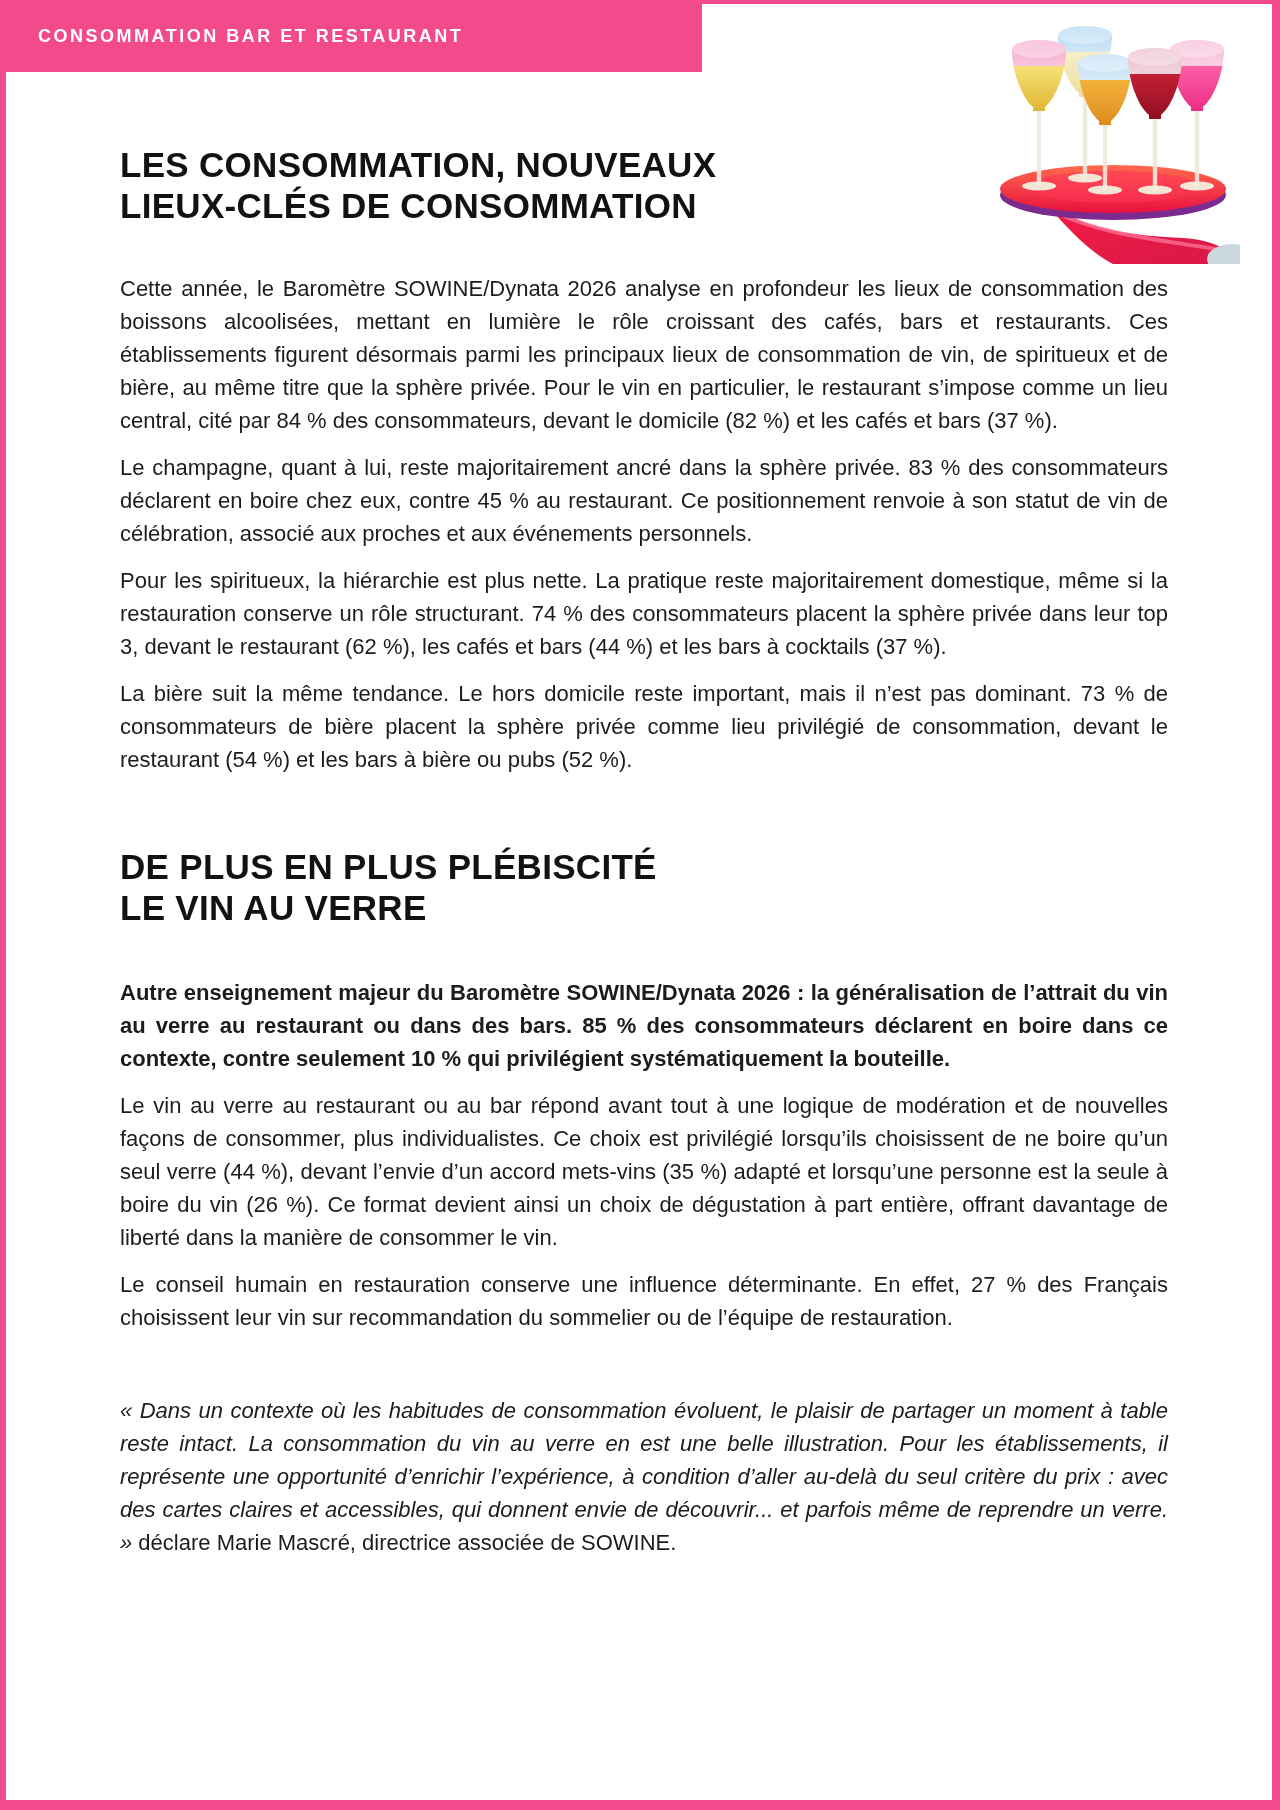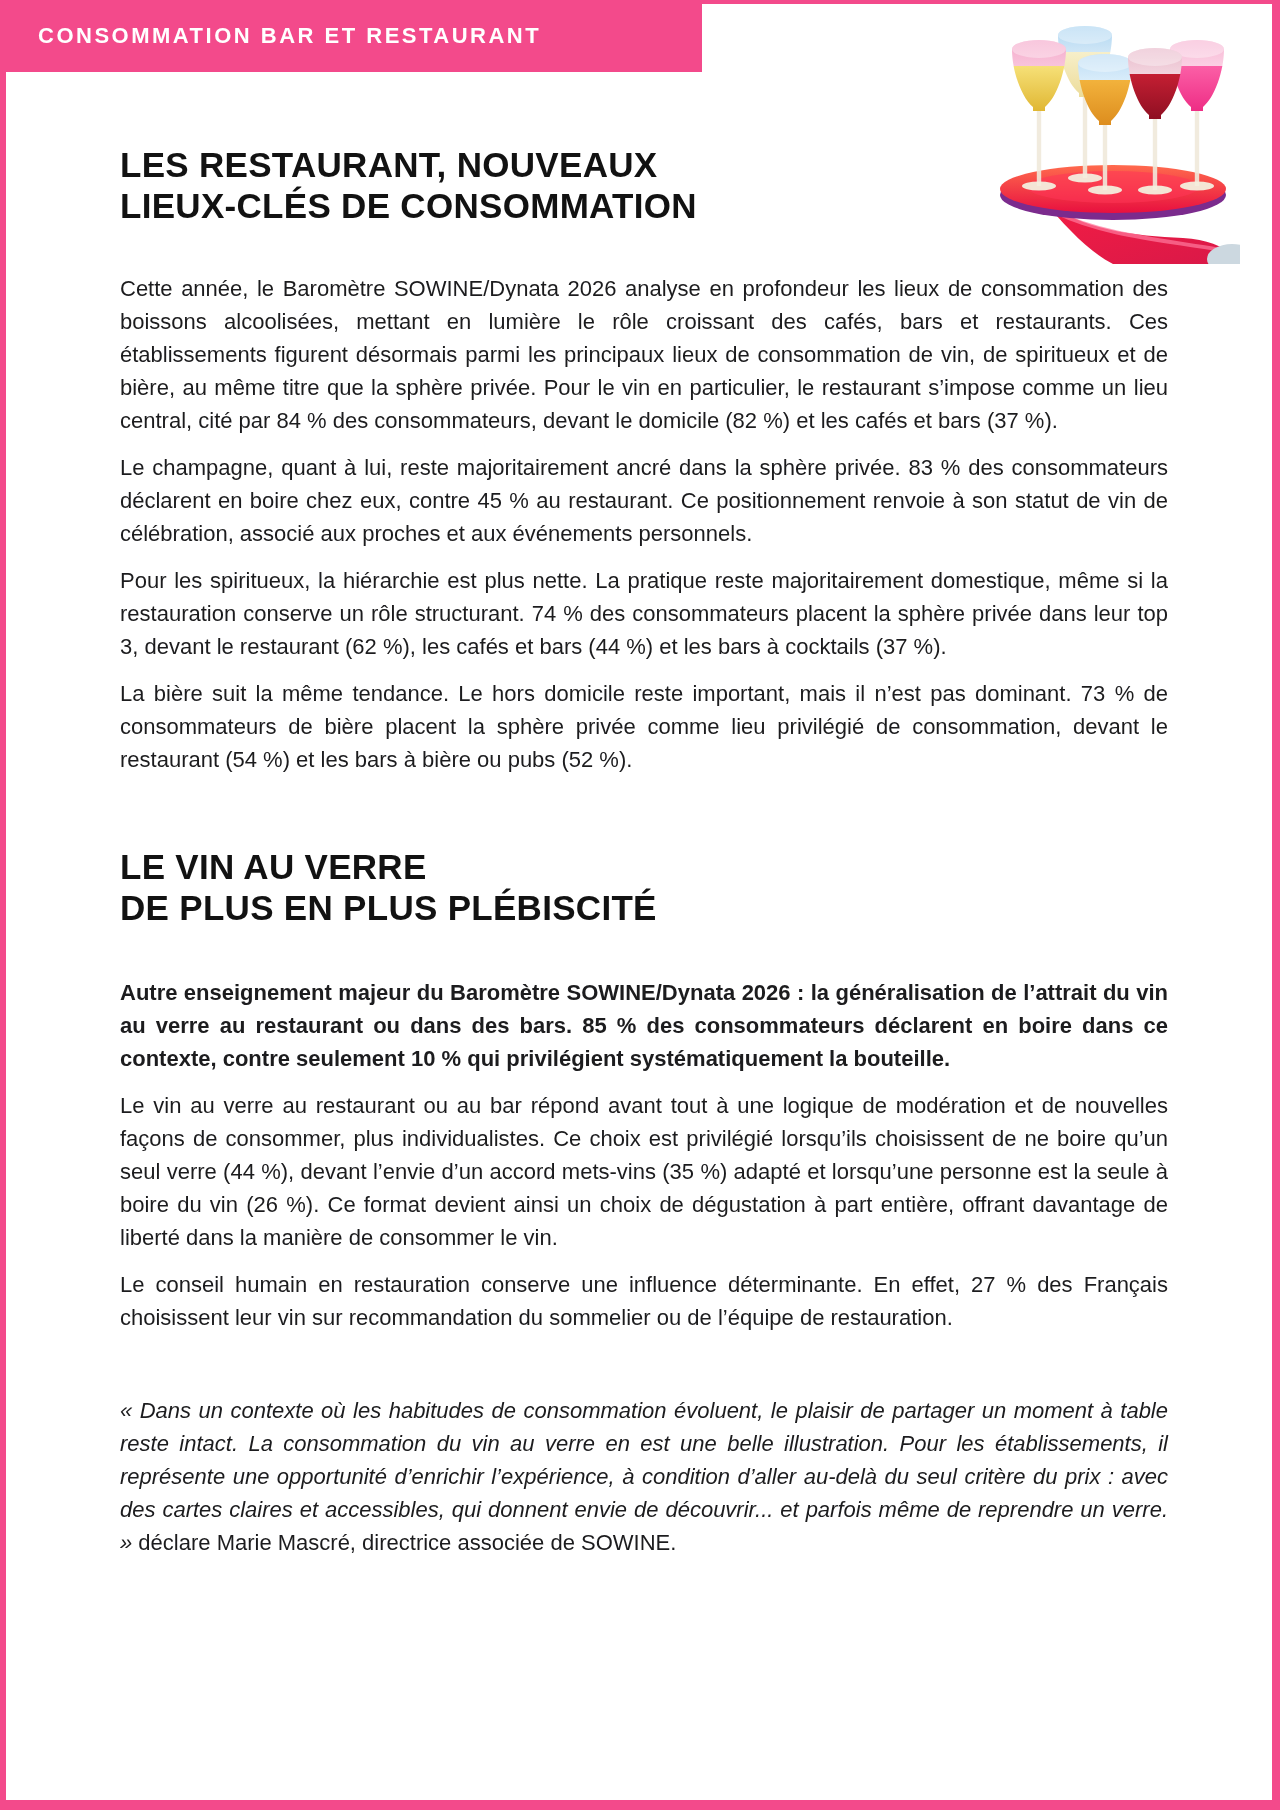--- a/index.html
+++ b/index.html
@@ -11,21 +11,21 @@
   .page{
     position:absolute;inset:0;background:#fff;box-sizing:border-box;
     border:solid #f34a8b;border-width:4px 8px 10px 6px;overflow:hidden;
   }
   .banner{
     position:absolute;left:-6px;top:-4px;width:702px;height:72px;
     background:#f34a8b;display:flex;align-items:center;
     padding-left:38px;box-sizing:border-box;
   }
   .banner-label{
-    color:#ffffff;font-size:22px;font-weight:700;letter-spacing:2.5px;
+    color:#ffffff;font-size:18px;font-weight:700;letter-spacing:2.5px;
     white-space:nowrap;
   }
   .illustration{position:absolute;left:979px;top:20px;width:255px;height:240px;}
   .content{position:relative;padding-left:114px;width:1048px;}
   h1,h2{
     margin:0;color:#121212;font-weight:700;font-size:35px;line-height:41px;
     letter-spacing:0.3px;
   }
   h1{margin-top:140px;}
   h2{margin-top:70px;}
@@ -130,32 +130,32 @@
       <rect x="-2.2" y="70" width="4.4" height="72" fill="#efe9da" opacity="0.9"></rect>
       <ellipse cx="0" cy="142" rx="17" ry="4.5" fill="#f3eedd" opacity="0.95"></ellipse>
       <path d="M-27 9 A27 9 0 0 1 27 9 C27 32 17 58 6 67 L6 71 L-6 71 L-6 67 C-17 58 -27 32 -27 9 Z" fill="url(#gG4)"></path>
       <ellipse cx="0" cy="9" rx="27" ry="9" fill="#ffffff" opacity="0.35"></ellipse>
     </g>
   </svg>
 
   <main class="content">
 
     <h1>
-      <span style="display:block">LES RESTAURANT, NOUVEAUX</span>
+      <span style="display:block">LES CONSOMMATION, NOUVEAUX</span>
       <span style="display:block">LIEUX-CLÉS DE CONSOMMATION</span>
     </h1>
 
     <p class="lead">Cette année, le Baromètre SOWINE/Dynata 2026 analyse en profondeur les lieux de consommation des boissons alcoolisées, mettant en lumière le rôle croissant des cafés, bars et restaurants. Ces établissements figurent désormais parmi les principaux lieux de consommation de vin, de spiritueux et de bière, au même titre que la sphère privée. Pour le vin en particulier, le restaurant s’impose comme un lieu central, cité par 84 % des consommateurs, devant le domicile (82 %) et les cafés et bars (37 %).</p>
     <p>Le champagne, quant à lui, reste majoritairement ancré dans la sphère privée. 83 % des consommateurs déclarent en boire chez eux, contre 45 % au restaurant. Ce positionnement renvoie à son statut de vin de célébration, associé aux proches et aux événements personnels.</p>
     <p>Pour les spiritueux, la hiérarchie est plus nette. La pratique reste majoritairement domestique, même si la restauration conserve un rôle structurant.  74 % des consommateurs placent la sphère privée dans leur top 3, devant le restaurant (62 %), les cafés et bars (44 %) et les bars à cocktails (37 %).</p>
     <p>La bière suit la même tendance. Le hors domicile reste important, mais il n’est pas dominant. 73 % de consommateurs de bière placent la sphère privée comme lieu privilégié de consommation, devant le restaurant (54 %) et les bars à bière ou pubs (52 %).</p>
 
     <h2>
+      <span style="display:block">DE PLUS EN PLUS PLÉBISCITÉ</span>
       <span style="display:block">LE VIN AU VERRE</span>
-      <span style="display:block">DE PLUS EN PLUS PLÉBISCITÉ</span>
     </h2>
 
     <p class="lead2">Autre enseignement majeur du Baromètre SOWINE/Dynata 2026 : la généralisation de l’attrait du vin au verre au restaurant ou dans des bars. 85 % des consommateurs déclarent en boire dans ce contexte, contre seulement 10 % qui privilégient systématiquement la bouteille.</p>
     <p>Le vin au verre au restaurant ou au bar répond avant tout à une logique de modération et de nouvelles façons de consommer, plus individualistes. Ce choix est privilégié lorsqu’ils choisissent de ne boire qu’un seul verre (44 %), devant l’envie d’un accord mets-vins (35 %) adapté et lorsqu’une personne est la seule à boire du vin (26 %). Ce format devient ainsi un choix de dégustation à part entière, offrant davantage de liberté dans la manière de consommer le vin.</p>
     <p>Le conseil humain en restauration conserve une influence déterminante. En effet, 27 % des Français choisissent leur vin sur recommandation du sommelier ou de l’équipe de restauration.</p>
 
     <p class="quote"><span class="quote-text">« Dans un contexte où les habitudes de consommation évoluent, le plaisir de partager un moment à table reste intact. La consommation du vin au verre en est une belle illustration. Pour les établissements, il représente une opportunité d’enrichir l’expérience, à condition d’aller au-delà du seul critère du prix : avec des cartes claires et accessibles, qui donnent envie de découvrir... et parfois même de reprendre un verre. » </span><span class="quote-attribution">déclare Marie Mascré, directrice associée de SOWINE.</span></p>
 
   </main>
 </div>

